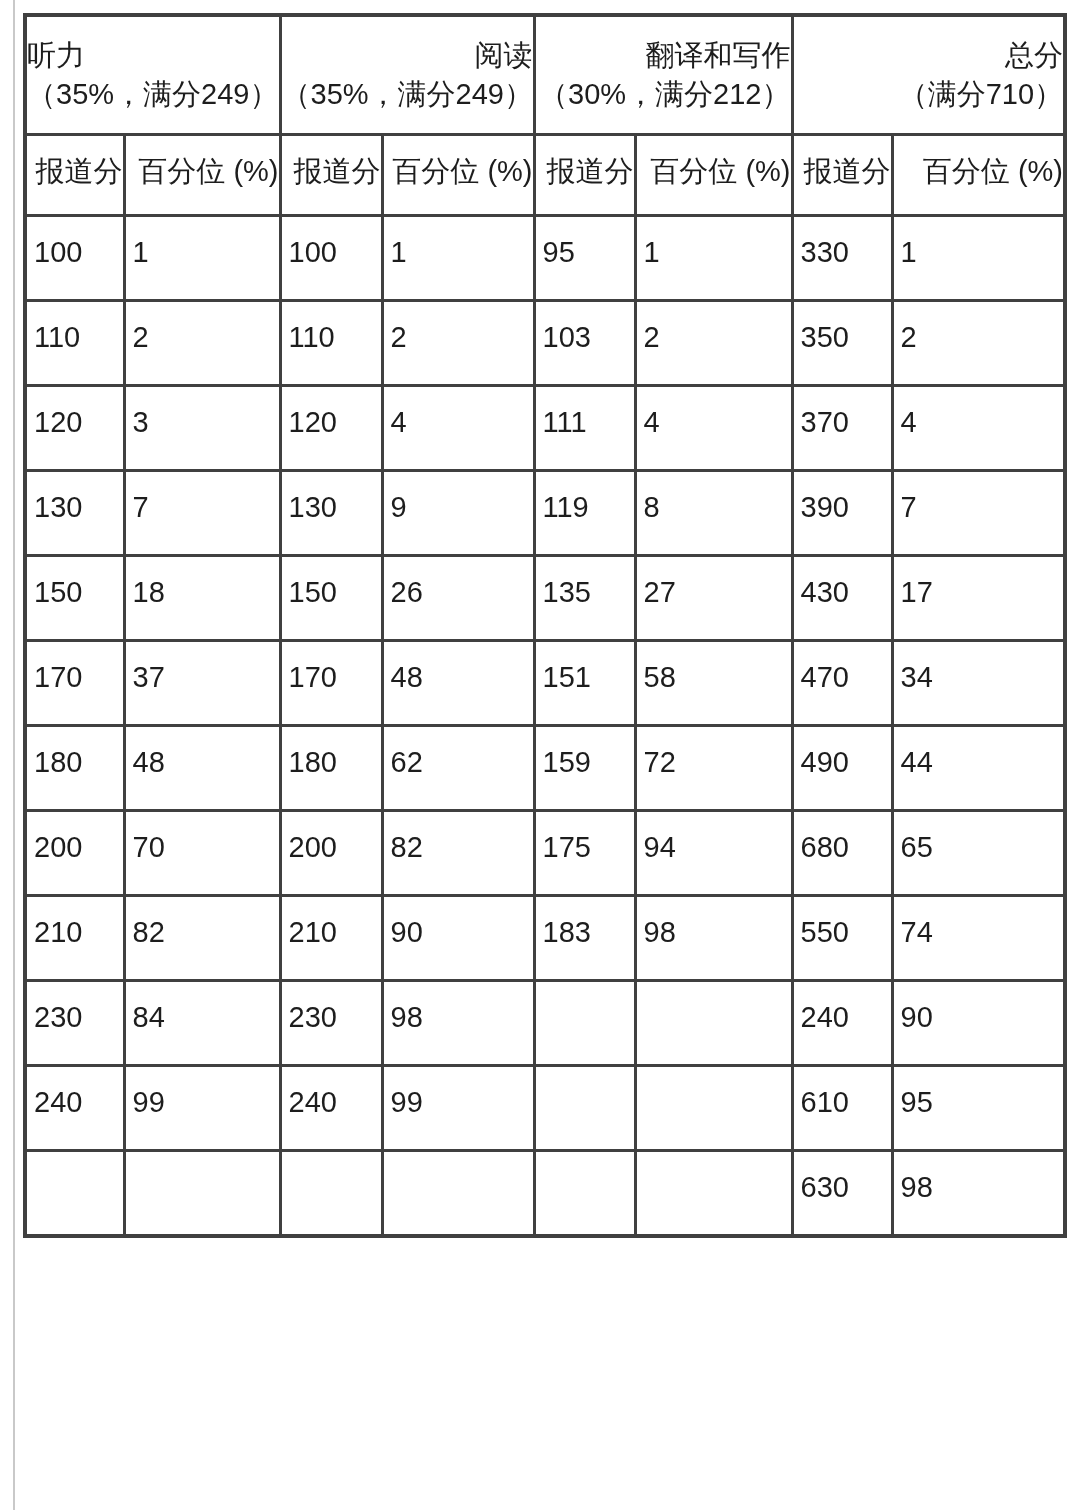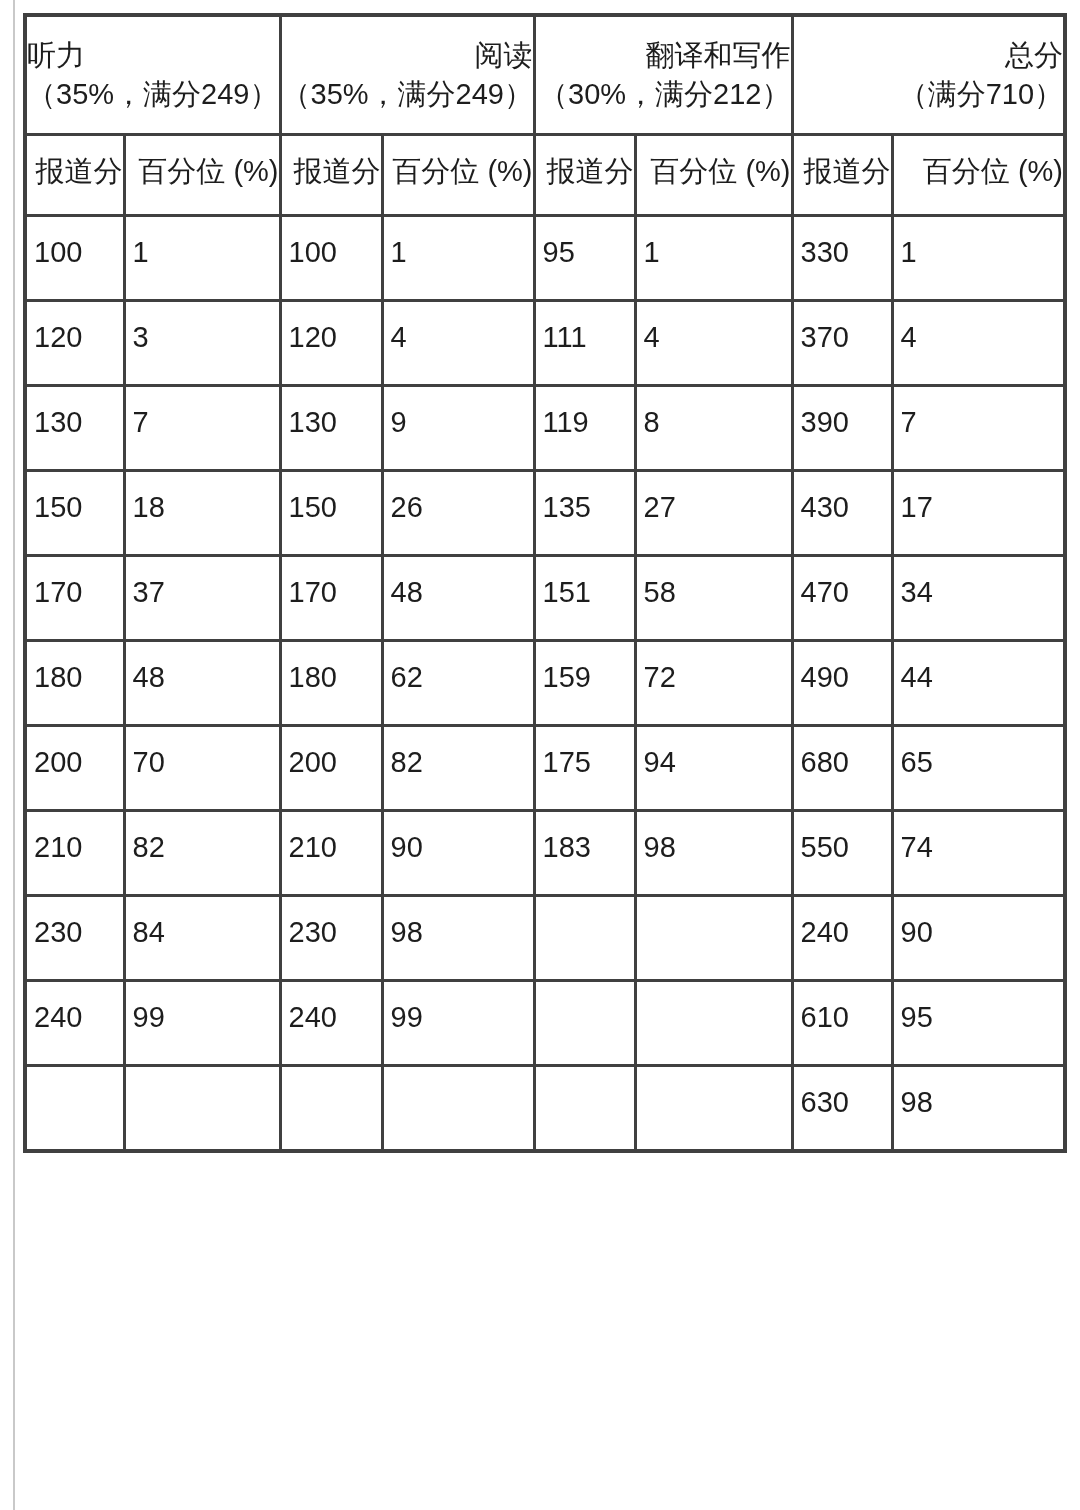--- a/index.html
+++ b/index.html
@@ -122,20 +122,30 @@
           <td>100</td>
           <td>1</td>
           <td>100</td>
           <td>1</td>
           <td>95</td>
           <td>1</td>
           <td>330</td>
           <td>1</td>
         </tr>
         <tr>
+          <td>110</td>
+          <td>2</td>
+          <td>110</td>
+          <td>2</td>
+          <td>103</td>
+          <td>2</td>
+          <td>350</td>
+          <td>2</td>
+        </tr>
+        <tr>
           <td>120</td>
           <td>3</td>
           <td>120</td>
           <td>4</td>
           <td>111</td>
           <td>4</td>
           <td>370</td>
           <td>4</td>
         </tr>
         <tr>

